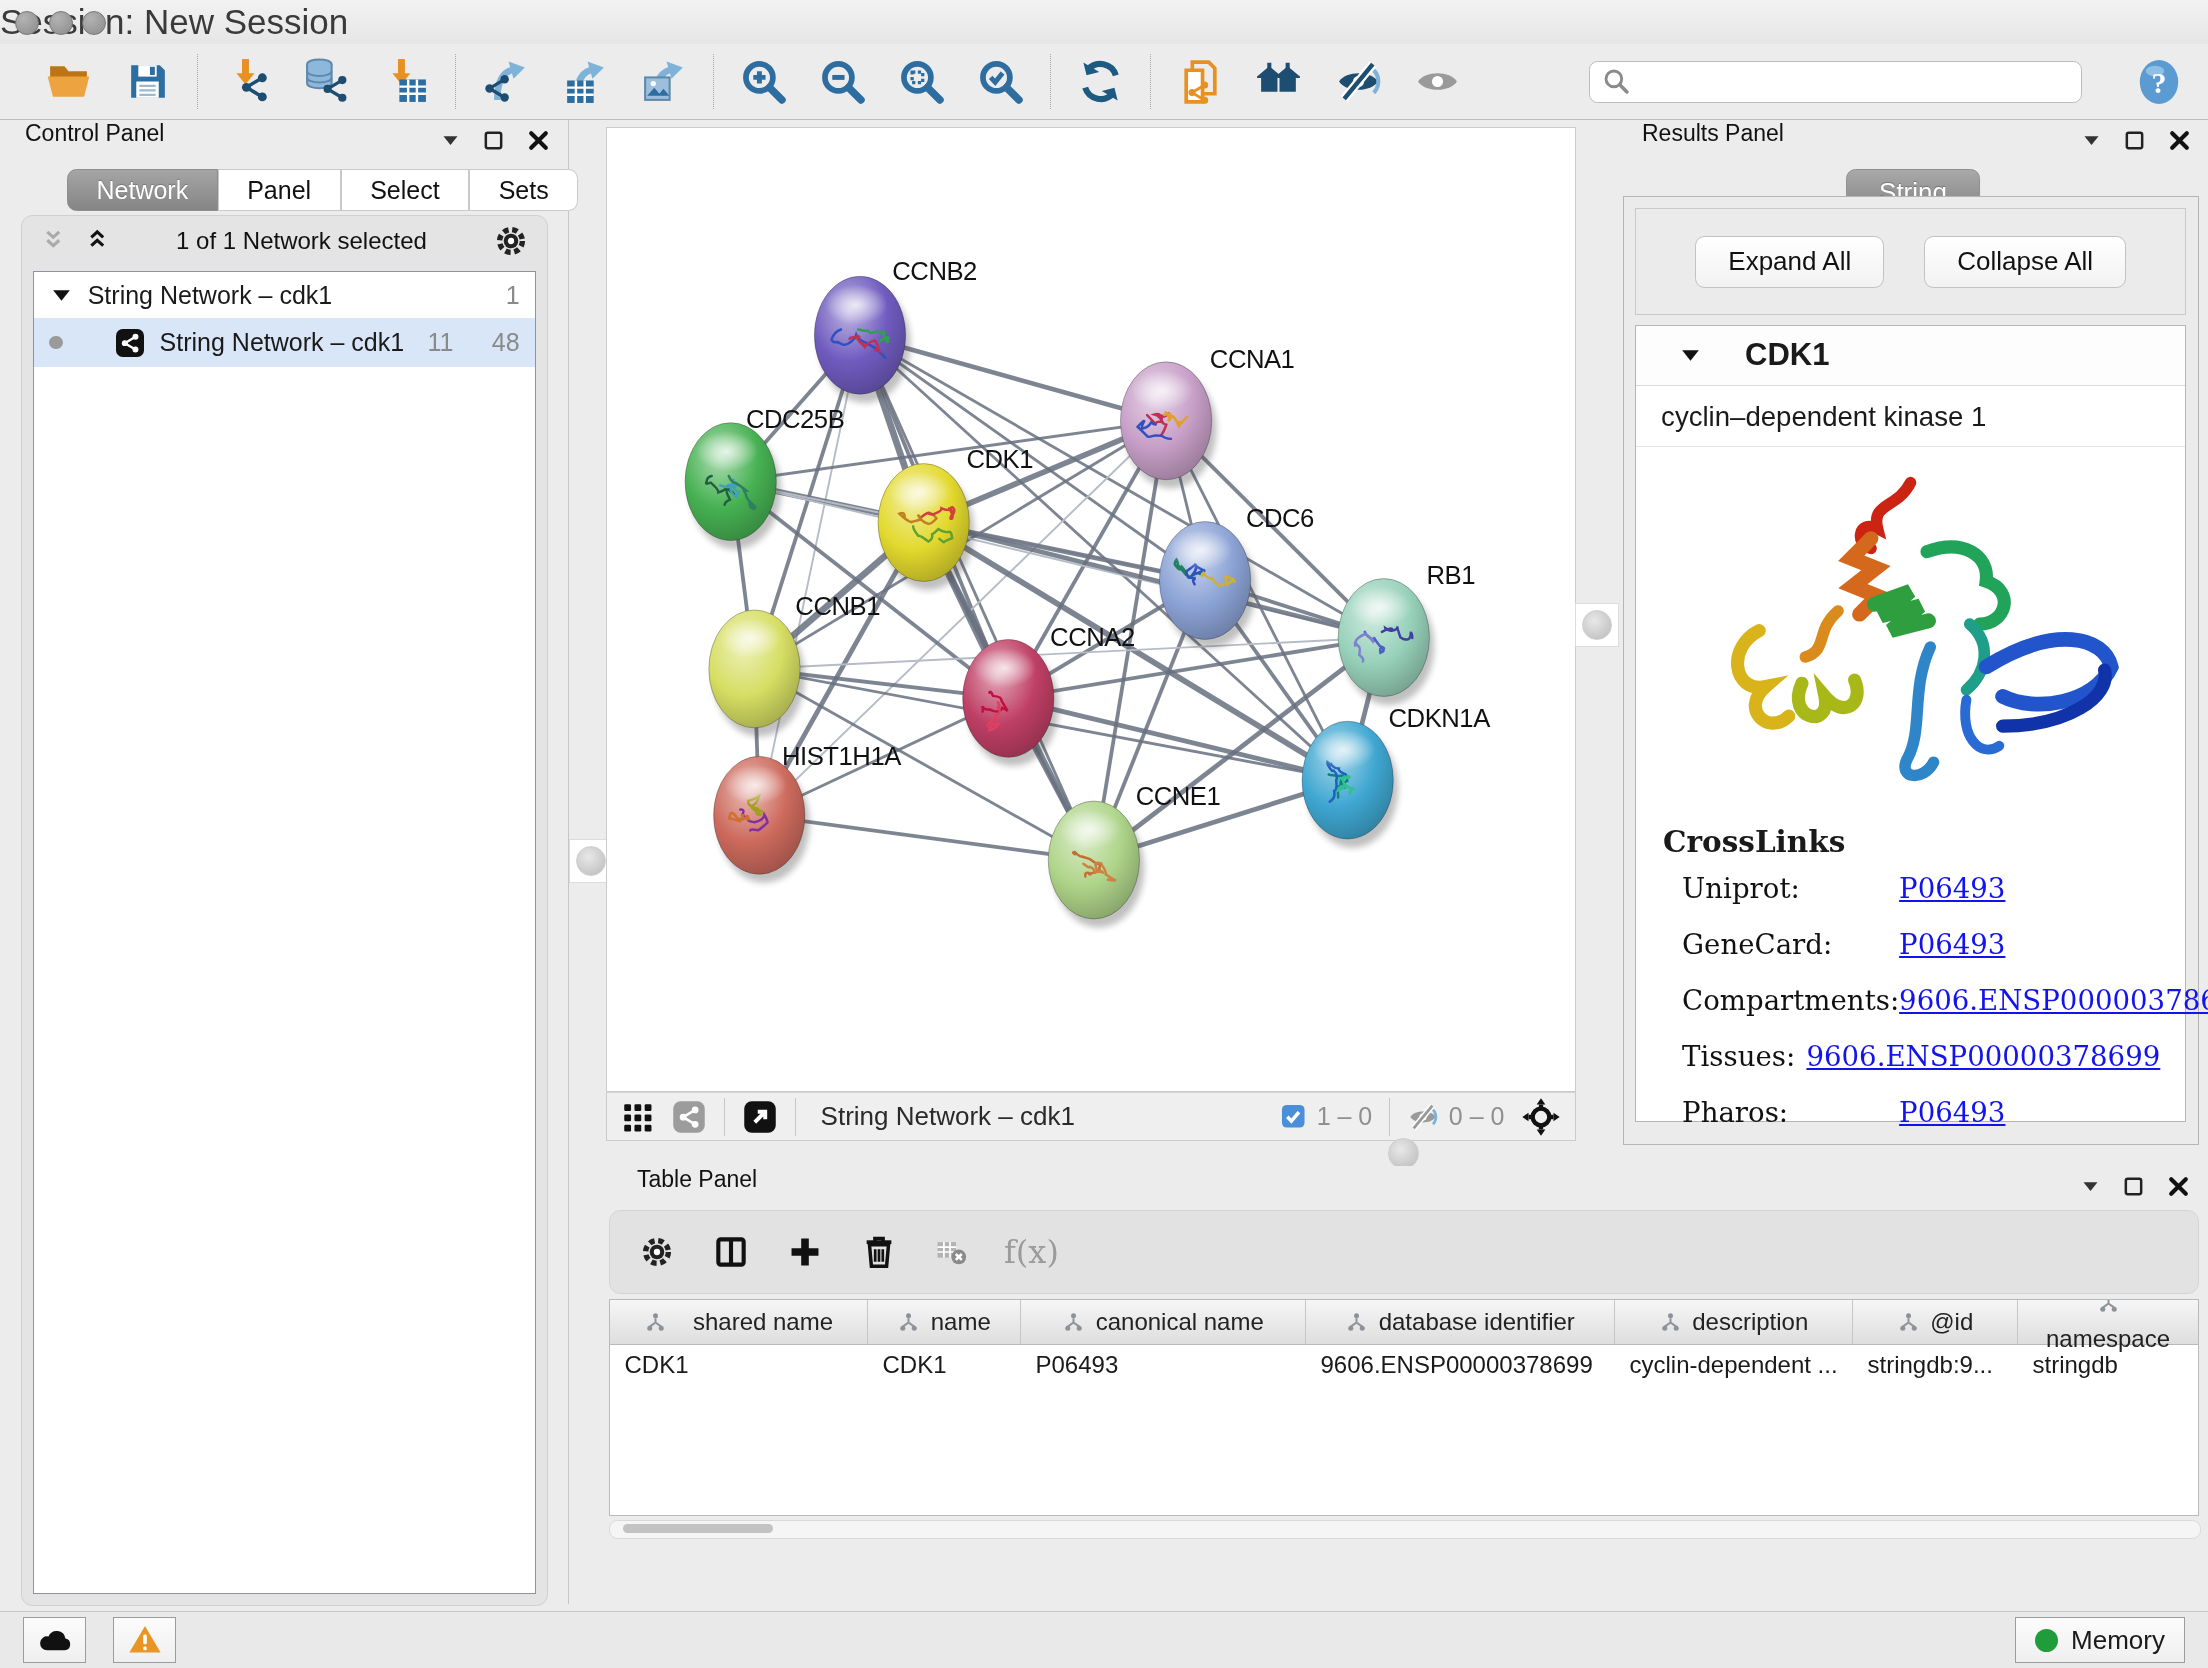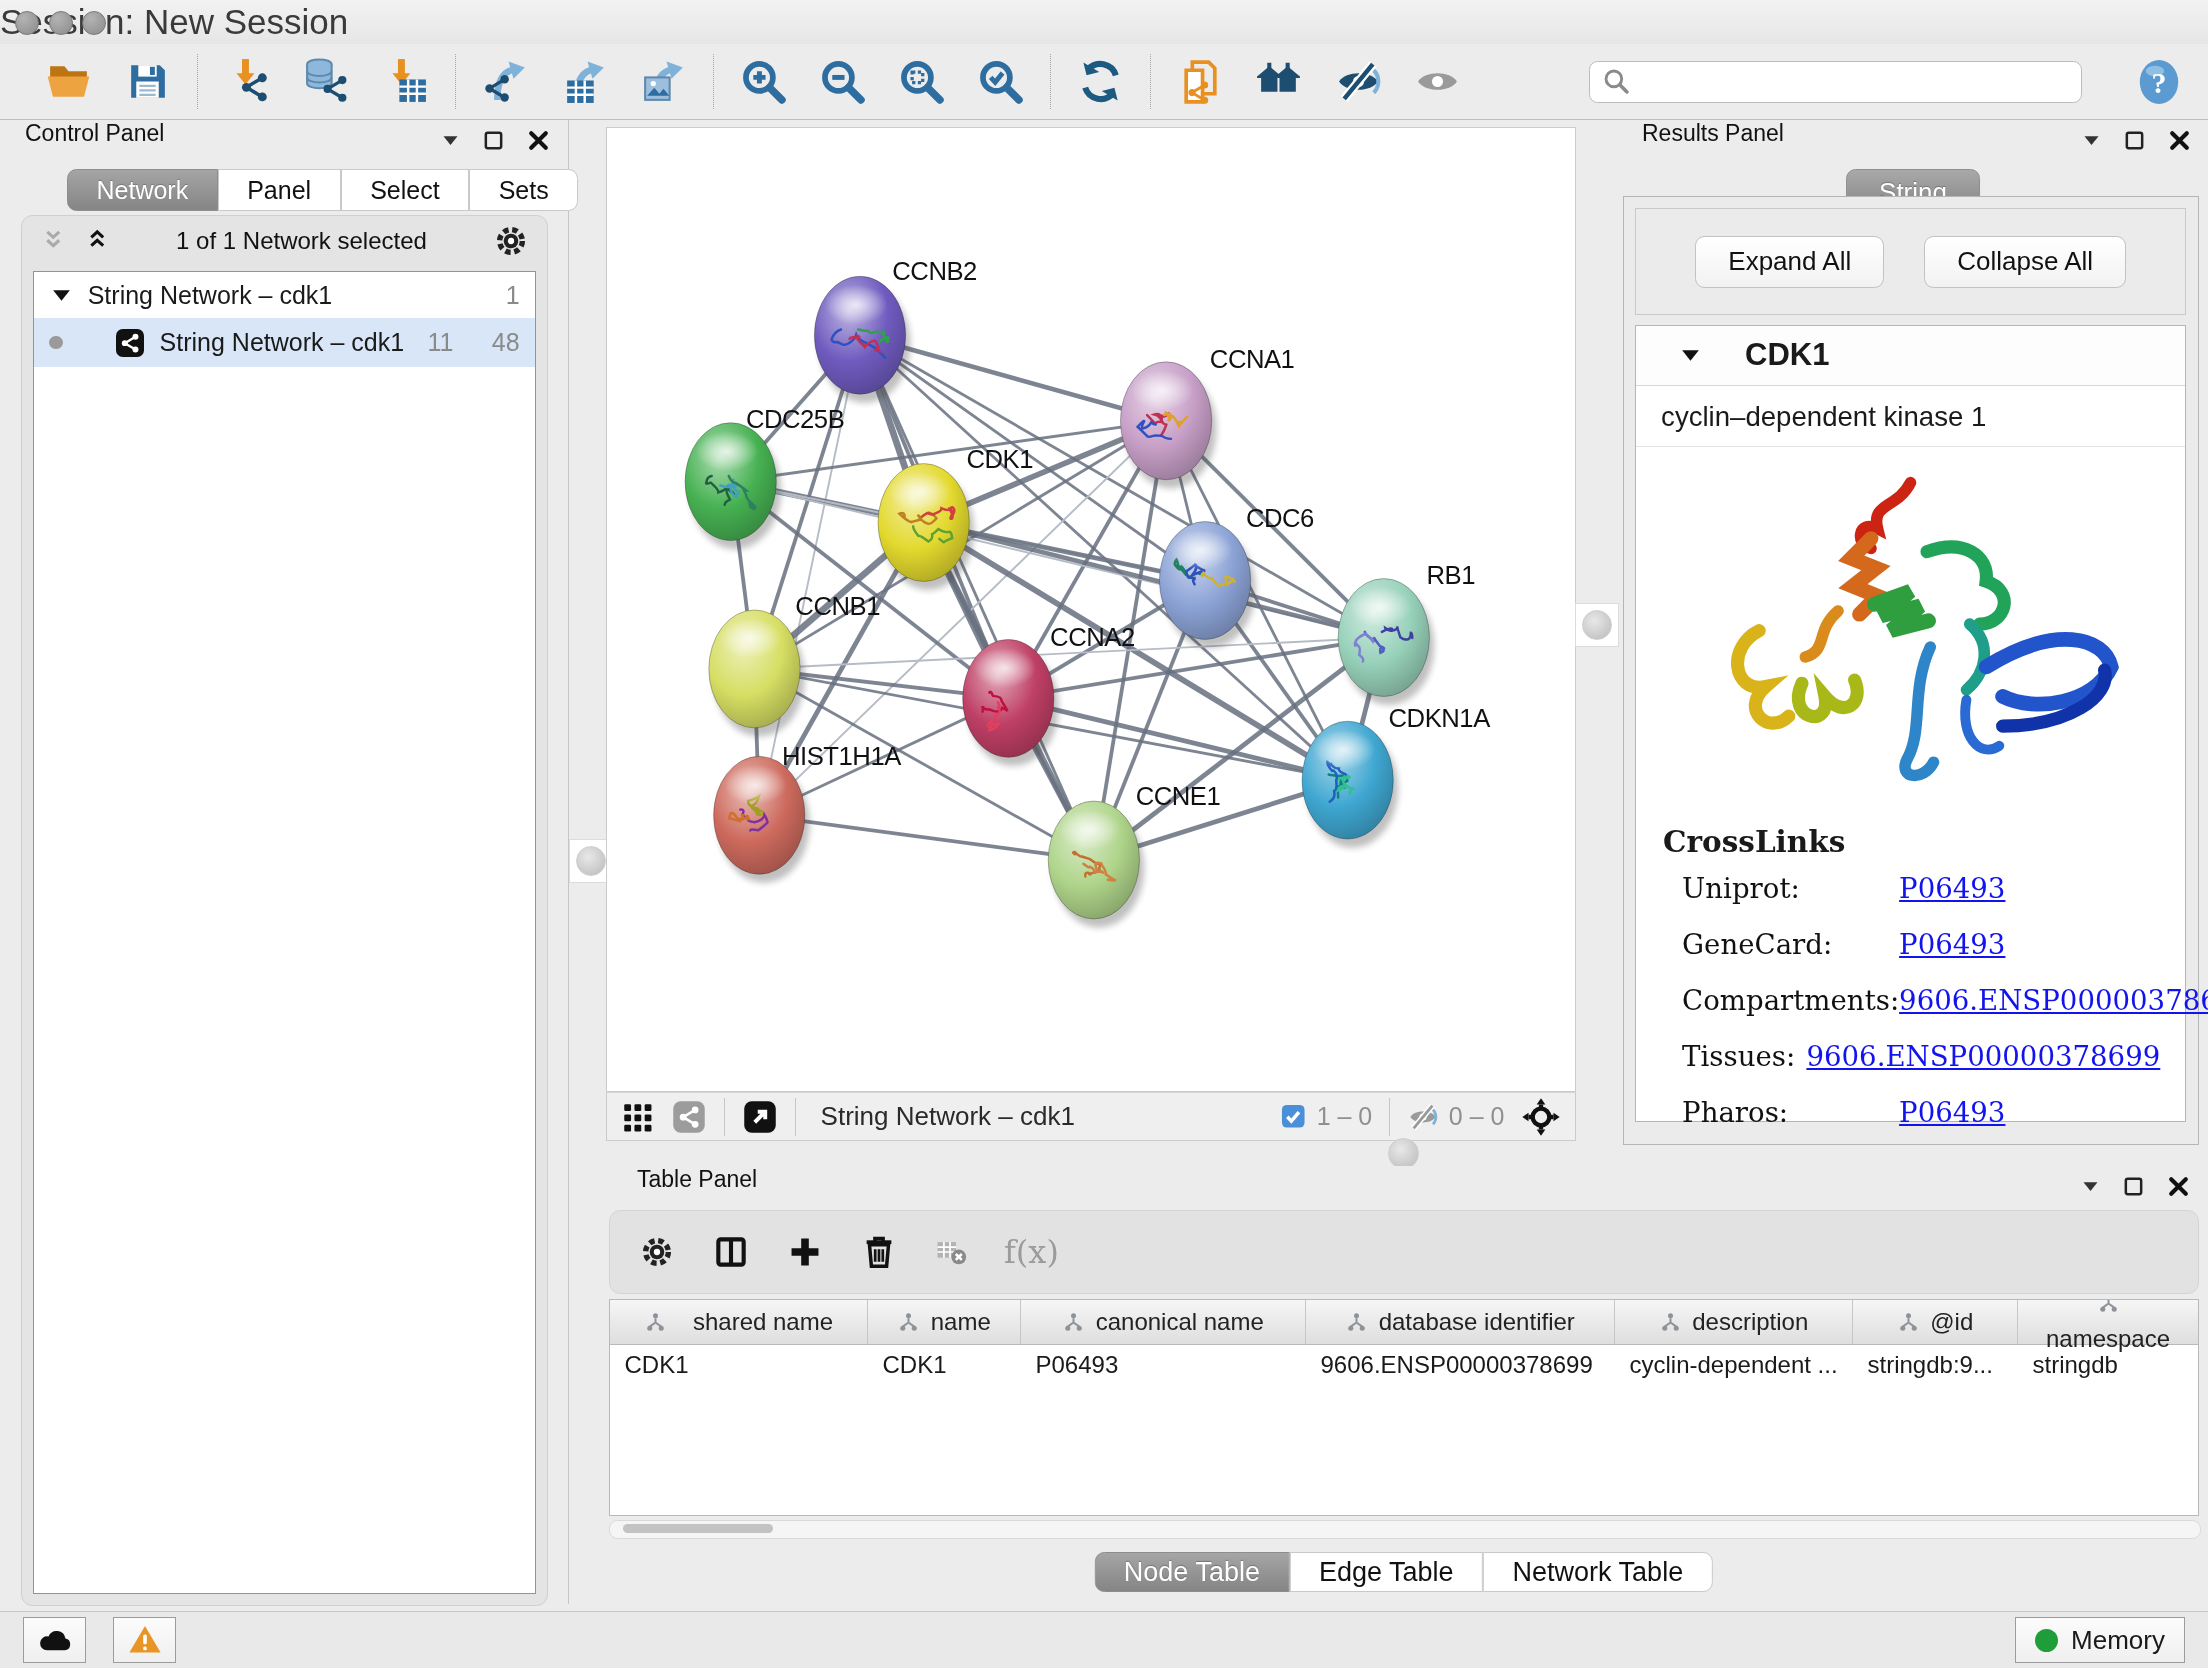--- a/index.html
+++ b/index.html
@@ -927,25 +927,20 @@
           <div class="td" style="width: 309px;">9606.ENSP00000378699</div>
           <div class="td" style="width: 238px;">cyclin-dependent ...</div>
           <div class="td" style="width: 165px;">stringdb:9...</div>
           <div class="td" style="width: 182px;">stringdb</div>
         </div>
       </div>
   </div>
   <div class="hscroll">
     <div class="hthumb"></div>
   </div>
-  <div id="tp-tabs" class="tabbar">
-      <button class="tab sel first">Node Table</button>
-      <button class="tab">Edge Table</button>
-      <button class="tab last">Network Table</button>
-    </div>
 </div>
 
 <div id="status-bar">
   <div class="sbtn">
     <i class="ic">
         <svg width="38" height="38" viewBox="0 0 24 24">
           <path d="M7.2 18.5a4.4 4.4 0 1 1 .7-8.7A5.6 5.6 0 0 1 18.6 11a3.8 3.8 0 0 1-.5 7.5z" fill="#111"></path>
         </svg>
       </i>
   </div>

